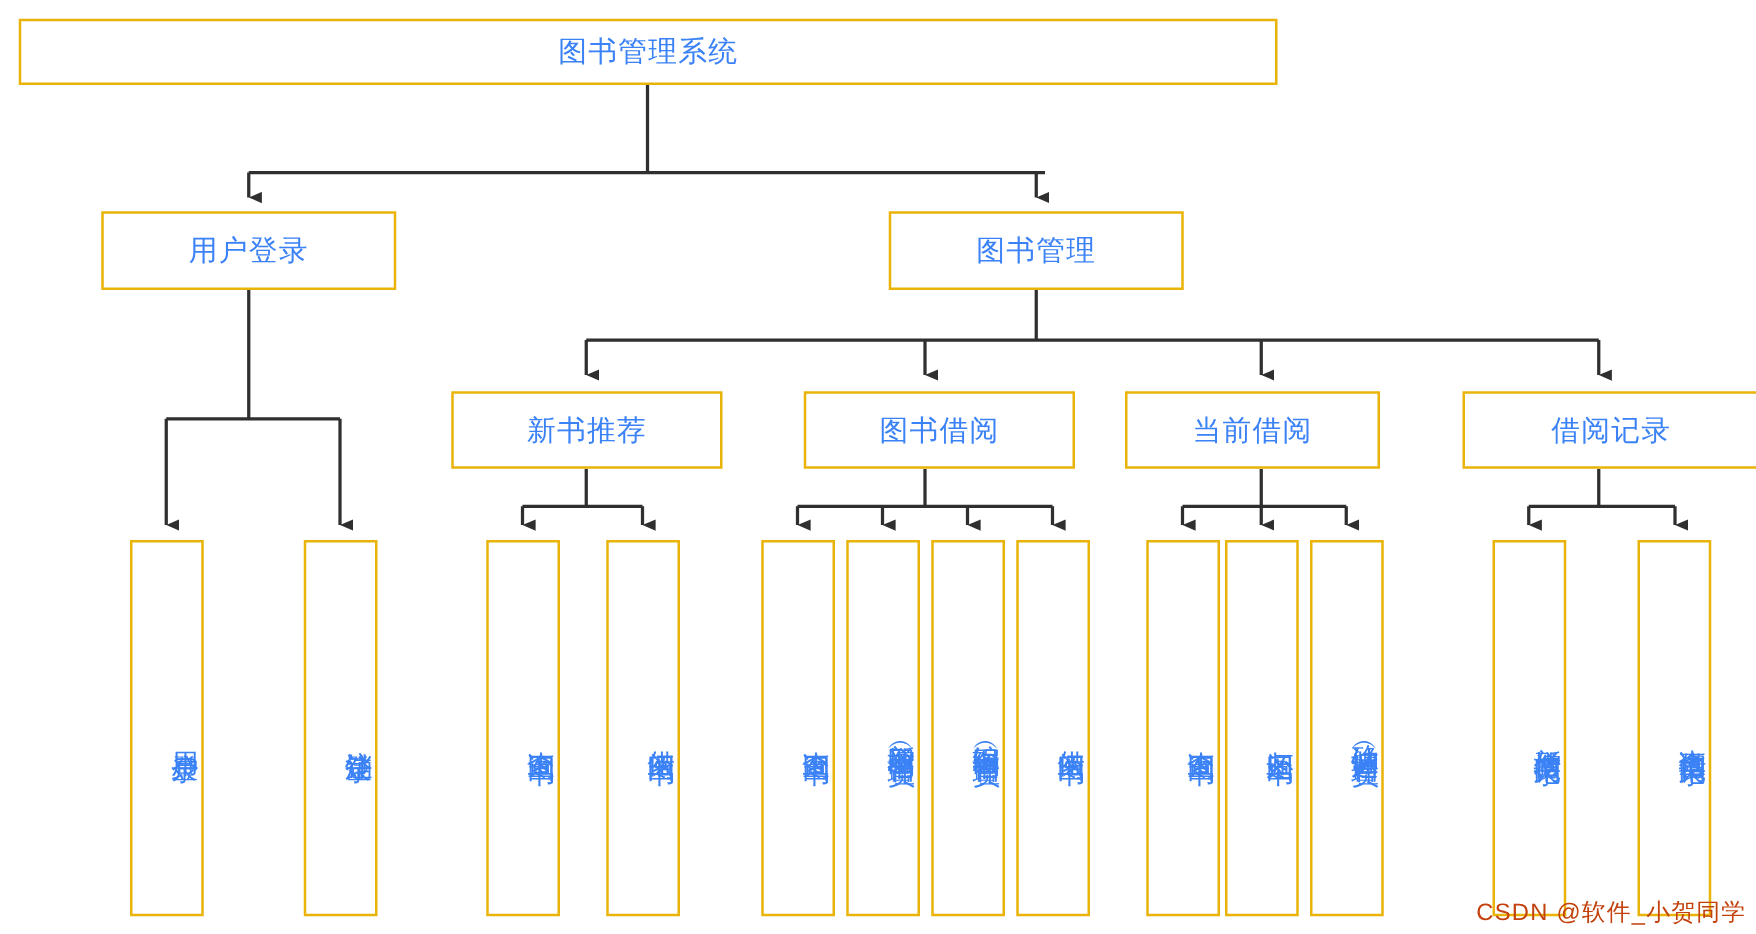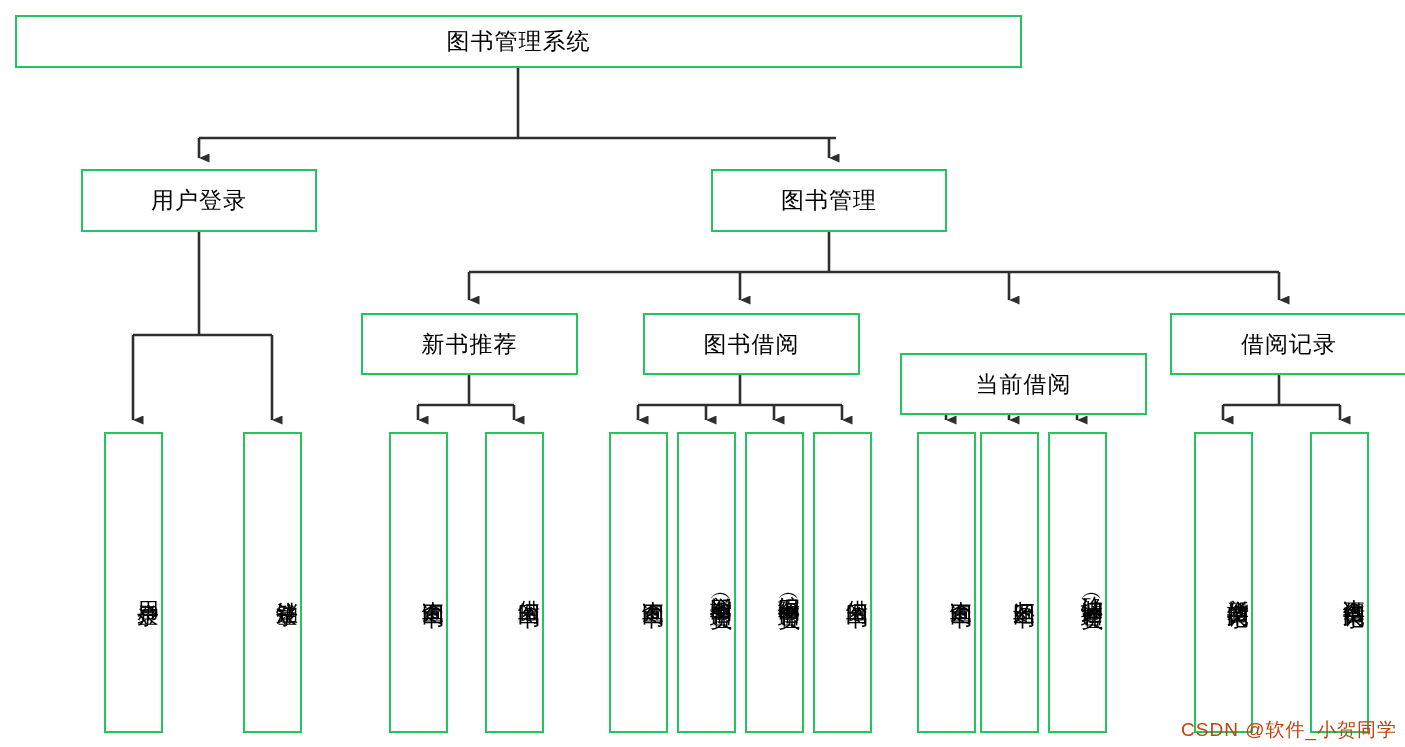--- a/index.html
+++ b/index.html
@@ -7,24 +7,24 @@
     width:1405px;height:747px;overflow:hidden;
     font-family:"Liberation Sans","DejaVu Sans",sans-serif;
     color:#1a1a1a;
   }
   #canvas{position:relative;width:1405px;height:747px;}
   svg#wires{position:absolute;left:0;top:0;width:1405px;height:747px;}
 
   .node{
     position:absolute;
     background:#ffffff;
-    border:2px solid #22c55e;
+    border:2px solid #eab308;
     box-sizing:border-box;
     display:flex;align-items:center;justify-content:center;
-    color:#000000;
+    color:#3b82f6;
   }
   .node.h{
     font-size:23px;
     letter-spacing:1px;
   }
   .node.root{font-size:23px;}
   .node.v{
     font-size:22px;
     writing-mode:vertical-rl;
     text-orientation:upright;
@@ -115,21 +115,21 @@
   <div class="node h" style="left:361px;top:313px;width:217px;height:62px;">
     <span>新书推荐</span>
   </div>
 
   <div class="node h" style="left:711px;top:169px;width:236px;height:63px;">
     <span>图书管理</span>
   </div>
   <div class="node h" style="left:631px;top:313px;width:217px;height:62px;margin-left:12px;">
     <span>图书借阅</span>
   </div>
-  <div class="node h" style="left:900px;top:313px;width:247px;height:62px;margin-top:40px;">
+  <div class="node h" style="left:900px;top:313px;width:204px;height:62px;">
     <span>当前借阅</span>
   </div>
   <div class="node h" style="left:1170px;top:313px;width:238px;height:62px;">
     <span>借阅记录</span>
   </div>
 
   <div class="node v" style="left:104px;top:432px;width:59px;height:301px;">
     <span class="vtxt">用户登录</span>
   </div>
   <div class="node v" style="left:243px;top:432px;width:59px;height:301px;">

